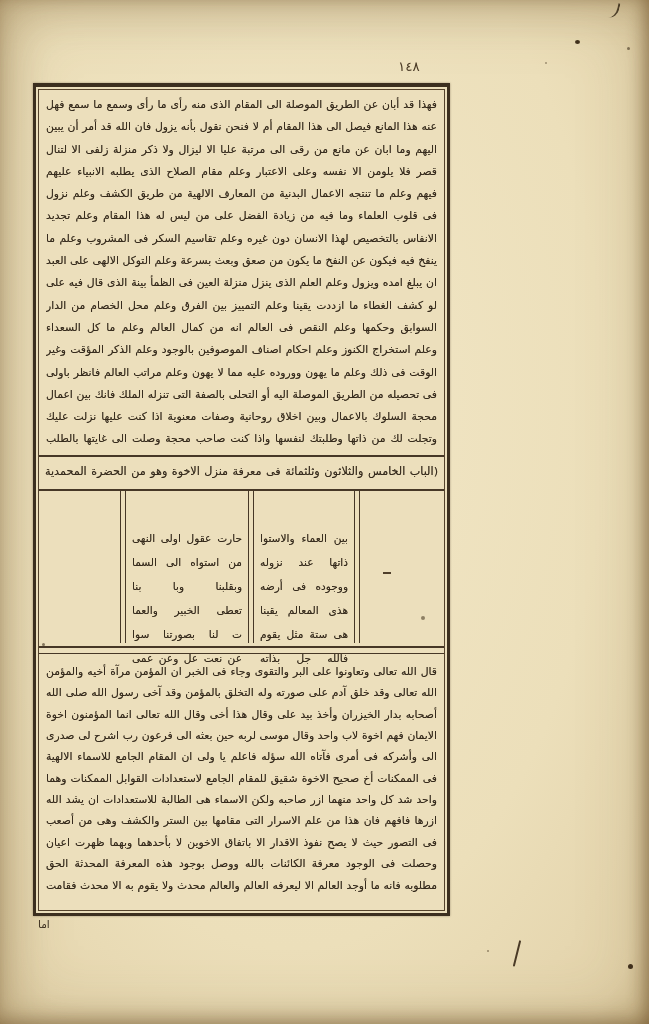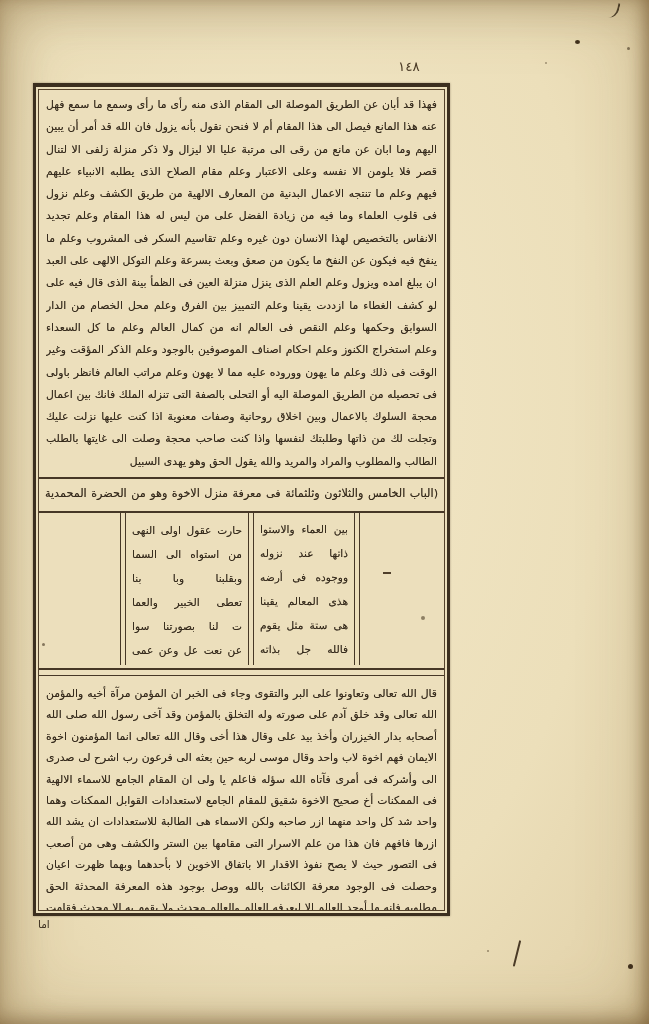--- a/index.html
+++ b/index.html
@@ -51,22 +51,22 @@
   .chapter-heading{
     height:30px;line-height:30px;font-size:11.2px;padding:0 6px;
     text-align:justify;text-align-last:justify;overflow:hidden;
     text-shadow:0 0 .4px rgba(53,42,28,.55);
   }
   .poem{display:flex;height:152px;align-items:stretch;}
   .vrule{width:6px;border-left:1.4px solid #463726;border-right:1.4px solid #463726;box-sizing:border-box;}
   .pcell{position:relative;}
   .pcell.right-empty{width:84px;}
   .pcell.left-empty{flex:1;}
-  .pcol{box-sizing:border-box;padding:5px 6px 0 6px;}
-  .pcol.first{width:100px;font-family:Liberation Serif, serif;}
+  .pcol{box-sizing:border-box;padding:5px 6px 0 6px;margin-top:30px;}
+  .pcol.first{width:100px;}
   .pcol.second{width:122px;}
   .pline{
     height:24px;line-height:24px;font-size:10.6px;
     text-align:justify;text-align-last:justify;overflow:hidden;
     text-shadow:0 0 .4px rgba(53,42,28,.55);
   }
   .catchword{
     position:absolute;left:38px;top:918px;font-size:10.5px;color:#3d3020;
   }
   
@@ -102,21 +102,20 @@
         <div class="tline">الانفاس بالتخصيص لهذا الانسان دون غيره وعلم تقاسيم السكر فى المشروب وعلم ما هو الصور الذى</div>
         <div class="tline">ينفخ فيه فيكون عن النفخ ما يكون من صعق وبعث بسرعة وعلم التوكل الالهى على العبد الى</div>
         <div class="tline">ان يبلغ امده ويزول وعلم العلم الذى ينزل منزلة العين فى الظمأ بينة الذى قال فيه على رضى الله عنه</div>
         <div class="tline">لو كشف الغطاء ما ازددت يقينا وعلم التمييز بين الفرق وعلم محل الخصام من الدار الاخرى وعلم</div>
         <div class="tline">السوابق وحكمها وعلم النقص فى العالم انه من كمال العالم وعلم ما كل السعداء وطبقاتهم فى السعادة</div>
         <div class="tline">وعلم استخراج الكنوز وعلم احكام اصناف الموصوفين بالوجود وعلم الذكر المؤقت وغير المؤقت وما فائدة</div>
         <div class="tline">الوقت فى ذلك وعلم ما يهون ووروده عليه مما لا يهون وعلم مراتب العالم فانظر باولى أى علم تريده فتعمل</div>
         <div class="tline">فى تحصيله من الطريق الموصلة اليه أو التحلى بالصفة التى تنزله الملك فانك بين اعمال بدنية وهى</div>
         <div class="tline">محجة السلوك بالاعمال وبين اخلاق روحانية وصفات معنوية اذا كنت عليها نزلت عليك المراتب</div>
         <div class="tline">وتجلت لك من ذاتها وطلبتك لنفسها واذا كنت صاحب محجة وصلت الى غايتها بالطلب وفرقان بين</div>
-        <div class="tline short">الطالب والمطلوب والمراد والمريد والله يقول الحق وهو يهدى السبيل</div>
       </div>
 
       <div class="hrule"></div>
 
       <div class="chapter-heading">(الباب الخامس والثلاثون وثلثمائة فى معرفة منزل الاخوة وهو من الحضرة المحمدية والموسوية)</div>
 
       <div class="hrule"></div>
 
       <div class="poem">
         <div class="pcell right-empty"></div>

